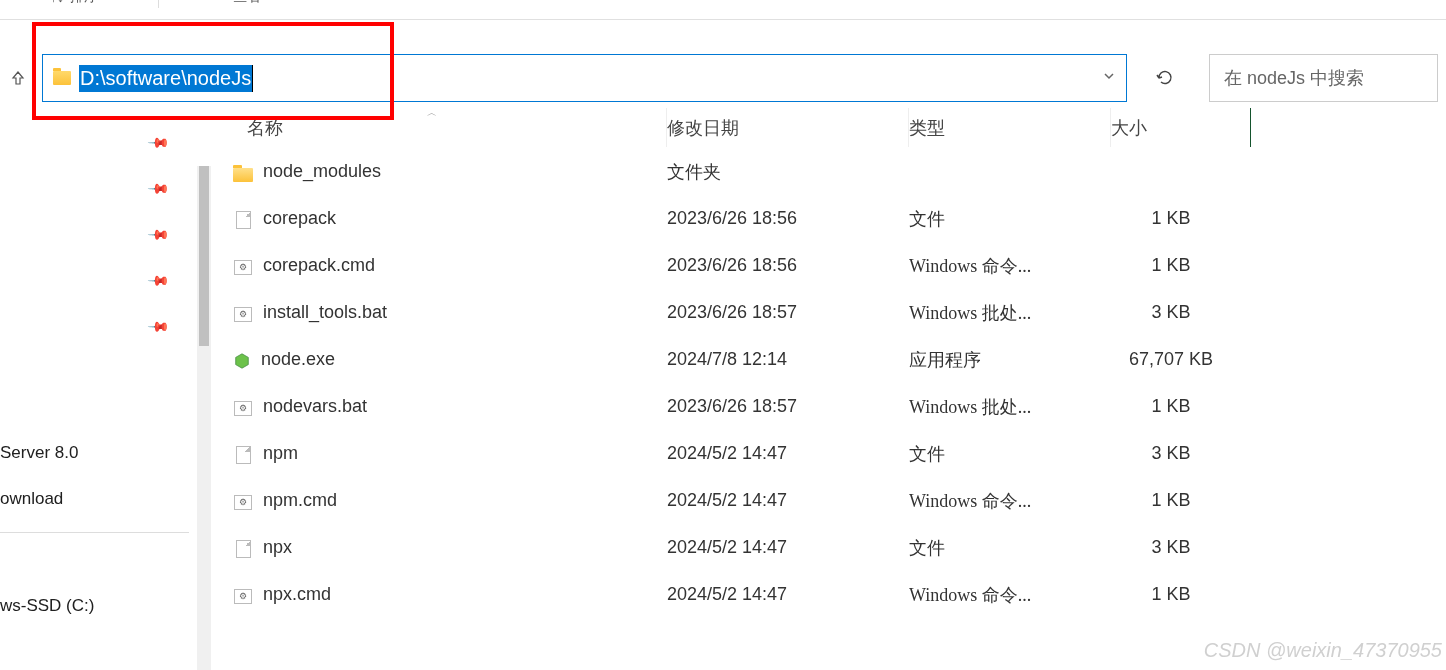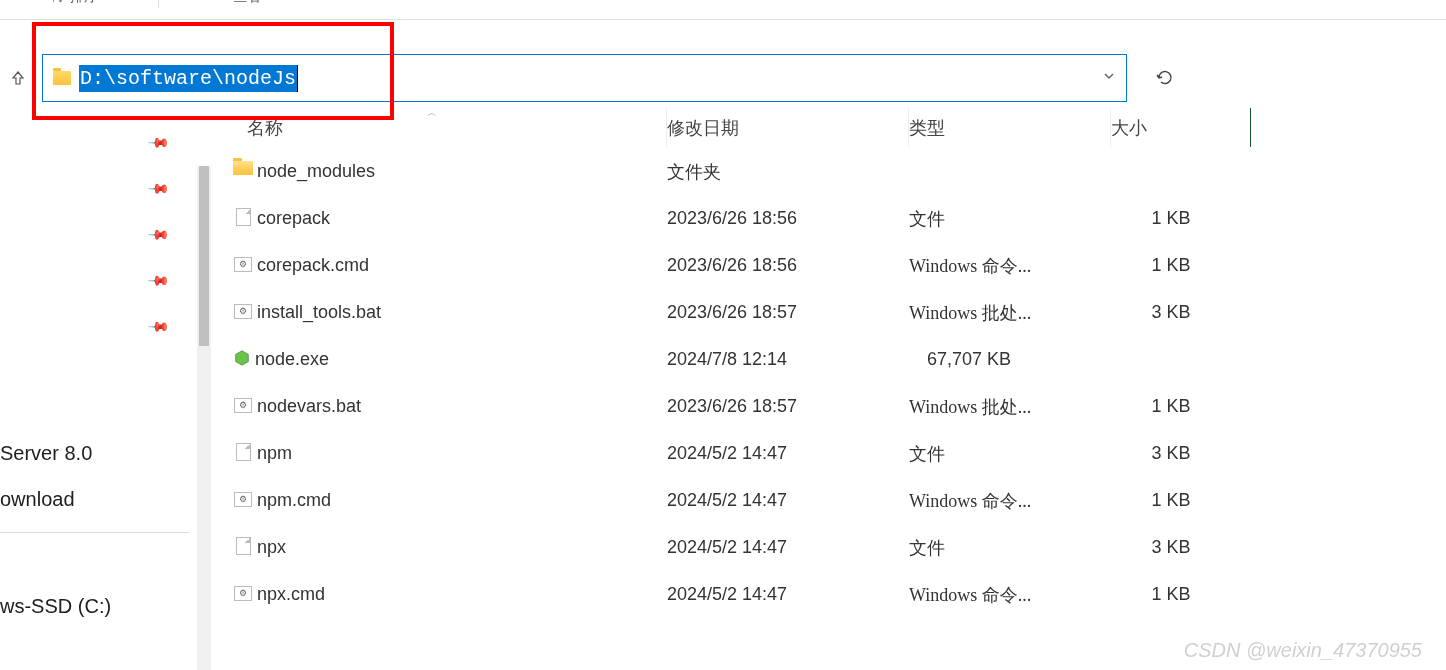--- a/index.html
+++ b/index.html
@@ -8,65 +8,65 @@
 .toolbar-top { height: 20px; border-bottom: 1px solid #e0e0e0; display: flex; align-items: flex-start; gap: 60px; padding-left: 50px; color: #555; font-size: 14px; }
 .toolbar-top .tb-item { display: flex; align-items: center; gap: 6px; margin-top: -12px; }
 .toolbar-top .divider { width: 1px; height: 20px; background: #ddd; margin-top: -12px; }
 
 .addr-row { display: flex; align-items: center; height: 60px; padding: 0 8px; gap: 14px; margin-top: 28px; }
 .up-arrow { width: 20px; height: 20px; display: flex; align-items: center; justify-content: center; cursor: pointer; }
 
 .addr-bar { flex: 0 0 1085px; height: 48px; border: 1px solid #0078d4; display: flex; align-items: center; padding: 0 10px; gap: 8px; position: relative; }
 .folder-ico { width: 18px; height: 14px; background: linear-gradient(#ffd96b, #fcc23a); border-radius: 1px; position: relative; }
 .folder-ico::before { content: ''; position: absolute; top: -3px; left: 0; width: 8px; height: 3px; background: #fcc23a; border-radius: 1px 1px 0 0; }
-.addr-text { background: #0078d4; color: #fff; padding: 2px 1px; font-size: 20px; font-family: Liberation Mono, monospace; border-right: 1px solid #000; }
+.addr-text { background: #0078d4; color: #fff; padding: 2px 1px; font-size: 20px; font-family: Liberation Sans, sans-serif; border-right: 1px solid #000; }
 .addr-chevron { margin-left: auto; color: #666; }
 
 .red-highlight { position: absolute; top: 22px; left: 32px; width: 362px; height: 98px; border: 4px solid #ff0000; pointer-events: none; z-index: 100; }
 
 .refresh-btn { width: 48px; height: 48px; display: flex; align-items: center; justify-content: center; cursor: pointer; border: 1px solid transparent; }
 
 .search-box { flex: 1; height: 48px; border: 1px solid #ccc; display: flex; align-items: center; padding: 0 14px; color: #666; font-size: 18px; margin-left: 6px; }
 
 .main { display: flex; height: calc(100% - 108px); }
 
 .sidebar { width: 197px; padding-top: 12px; position: relative; }
 .sidebar-item { display: flex; align-items: center; justify-content: flex-end; padding: 6px 30px 6px 8px; gap: 8px; font-size: 17px; color: #333; cursor: pointer; height: 46px; }
 .sidebar-item .pin { color: #555; font-size: 14px; transform: rotate(45deg); }
-.sidebar-text { display: flex; align-items: center; padding: 4px 8px 4px 0; font-size: 20px; height: 46px; }
+.sidebar-text { display: flex; align-items: center; padding: 4px 8px 4px 0; font-size: 17px; height: 46px; }
 .sidebar-divider { border-top: 1px solid #ddd; margin: 10px 8px 10px 0; }
 
 .scrollbar-track { position: absolute; left: 197px; top: 166px; bottom: 0; width: 14px; background: #f0f0f0; }
 .scrollbar-thumb { position: absolute; left: 2px; top: 0; width: 10px; height: 180px; background: #c0c0c0; }
 
 .filelist { flex: 1; padding-left: 30px; }
 .headers { display: flex; height: 40px; align-items: center; color: #444; font-size: 18px; border-bottom: 1px solid transparent; }
 .col-name { width: 440px; padding-left: 20px; position: relative; }
 .col-name .sort-caret { position: absolute; left: 200px; top: -2px; font-size: 10px; color: #888; }
 .col-date { width: 242px; }
 .col-type { width: 202px; font-family: Liberation Serif, serif; }
 .col-size { width: 140px; text-align: left; }
 .headers > div { border-right: 1px solid #eee; height: 100%; display: flex; align-items: center; }
 .headers .col-size { border-right: 1px solid #14532d; }
 
 .file-row { display: flex; height: 47px; align-items: center; font-size: 18px; color: #333; cursor: pointer; }
-.file-row .col-name { display: flex; align-items: flex-start; gap: 4px; padding-left: 6px; }
+.file-row .col-name { display: flex; align-items: flex-end; gap: 10px; padding-left: 6px; }
 .file-row .col-size { text-align: center; padding-right: 20px; }
 
 .ico { width: 20px; height: 18px; display: inline-flex; align-items: center; justify-content: center; flex-shrink: 0; }
 .ico-folder { background: linear-gradient(#ffe08a, #fcc23a); border-radius: 1px; height: 14px; width: 20px; position: relative; }
 .ico-folder::before { content: ''; position: absolute; top: -3px; left: 0; width: 9px; height: 3px; background: #fcc23a; border-radius: 1px 1px 0 0; }
 .ico-file { border: 1px solid #bbb; width: 15px; height: 18px; background: #fff; position: relative; }
 .ico-file::after { content: ''; position: absolute; top: 0; right: 0; width: 5px; height: 5px; background: linear-gradient(135deg, #fff 50%, #bbb 50%); }
 .ico-cmd { border: 1px solid #bbb; width: 18px; height: 15px; background: #fff; position: relative; display: flex; align-items: center; justify-content: center; }
 .ico-cmd::before { content: '⚙'; font-size: 9px; color: #666; }
 .ico-exe { width: 18px; height: 18px; position: relative; }
 .ico-exe svg { width: 100%; height: 100%; }
 
-.watermark { position: absolute; bottom: 8px; right: 24px; color: #d0d0d0; font-size: 20px; font-style: italic; font-family: Arial; pointer-events: none; }
+.watermark { position: absolute; bottom: 8px; right: 4px; color: #d0d0d0; font-size: 20px; font-style: italic; font-family: Arial; pointer-events: none; }
 </style>
 </head>
 <body>
 
 <div class="toolbar-top">
   <div class="tb-item">
     <span>↑↓</span>
     <span>排序</span>
   </div>
   <div class="divider"></div>
@@ -91,20 +91,23 @@
       <svg width="14" height="14" viewBox="0 0 14 14">
           <path d="M3 5 L7 9 L11 5" fill="none" stroke="#666" stroke-width="1.5"></path>
         </svg>
     </span>
   </div>
   <div class="refresh-btn">
     <svg width="20" height="20" viewBox="0 0 20 20">
         <path d="M4 10 A6 6 0 1 1 6 14 M4 10 L2 7 M4 10 L7 9" fill="none" stroke="#444" stroke-width="1.5"></path>
       </svg>
   </div>
+  <div class="search-box">
+    <span>在 nodeJs 中搜索</span>
+  </div>
 </div>
 
 <div class="main">
   <div class="sidebar">
     <div class="sidebar-item">
         <span class="pin">📌</span>
       </div>
     <div class="sidebar-item">
         <span class="pin">📌</span>
       </div>
@@ -196,20 +199,21 @@
         <div class="file-row">
           <div class="col-name">
             <span class="ico ico-exe">
               <svg viewBox="0 0 20 20">
                 <polygon points="10,2 17,6 17,14 10,18 3,14 3,6" fill="#6cc24a" stroke="#3f873f" stroke-width="0.8"></polygon>
               </svg>
             </span>
             <span>node.exe</span>
           </div>
           <div class="col-date">2024/7/8 12:14</div>
+          <div class="col-type">应用程序</div>
           <div class="col-size">67,707 KB</div>
         </div>
         <div class="file-row">
           <div class="col-name">
             <span class="ico">
               <span class="ico-cmd"></span>
             </span>
             <span>nodevars.bat</span>
           </div>
           <div class="col-date">2023/6/26 18:57</div>

